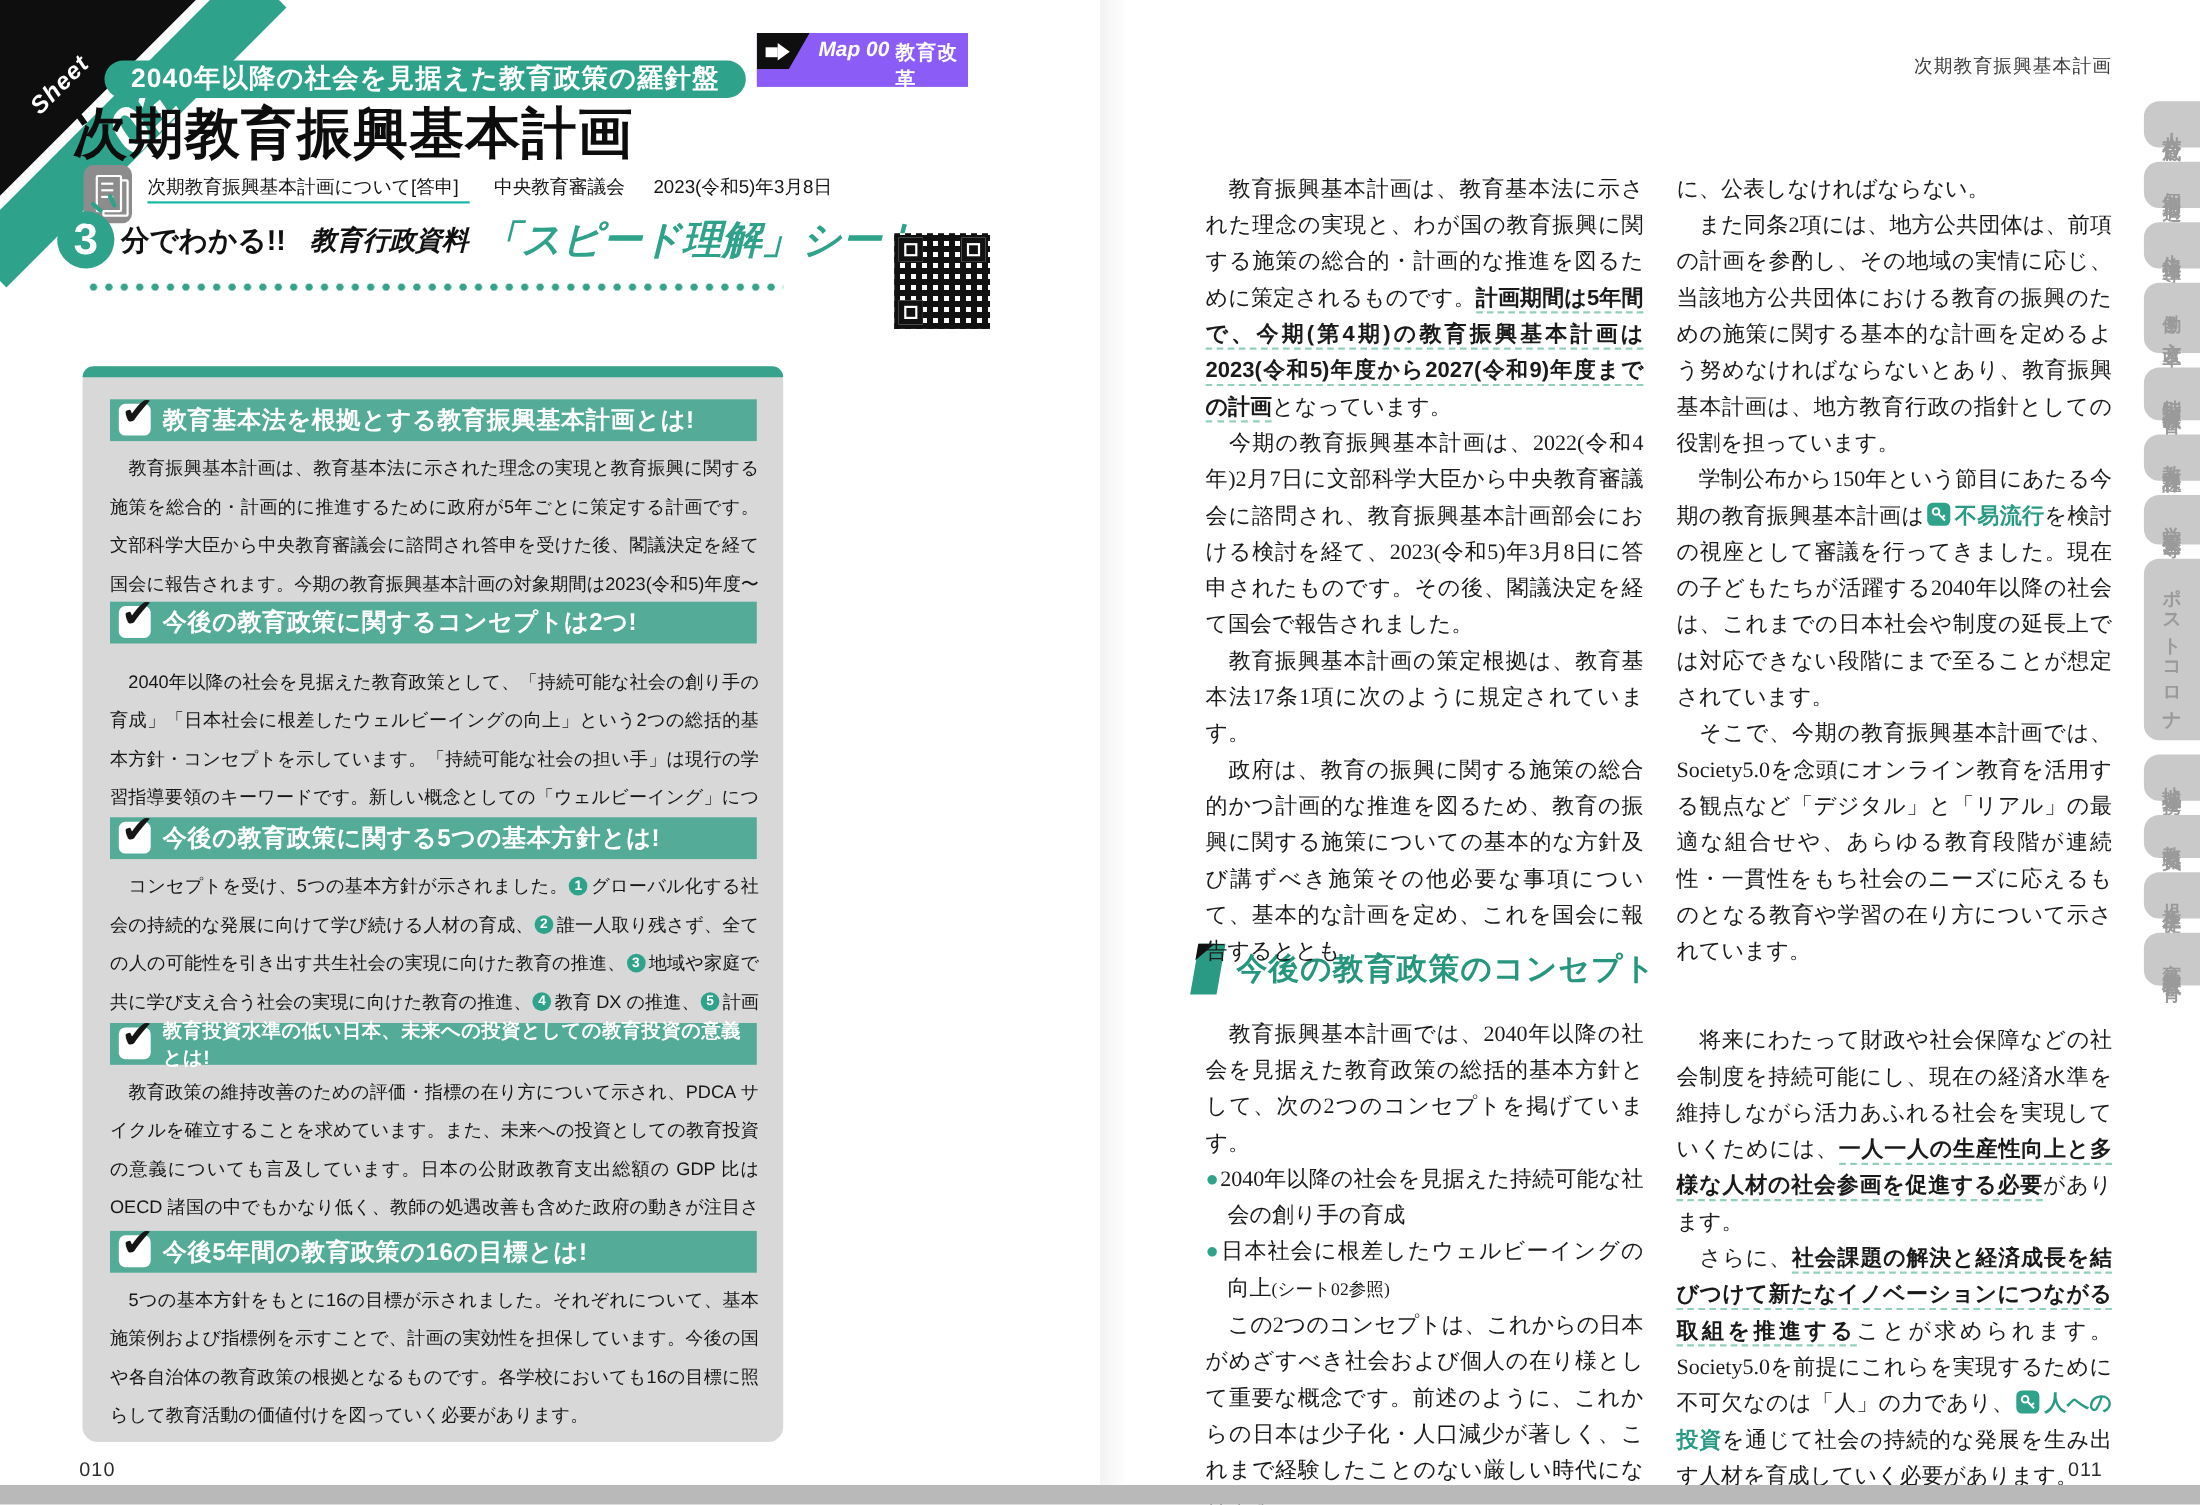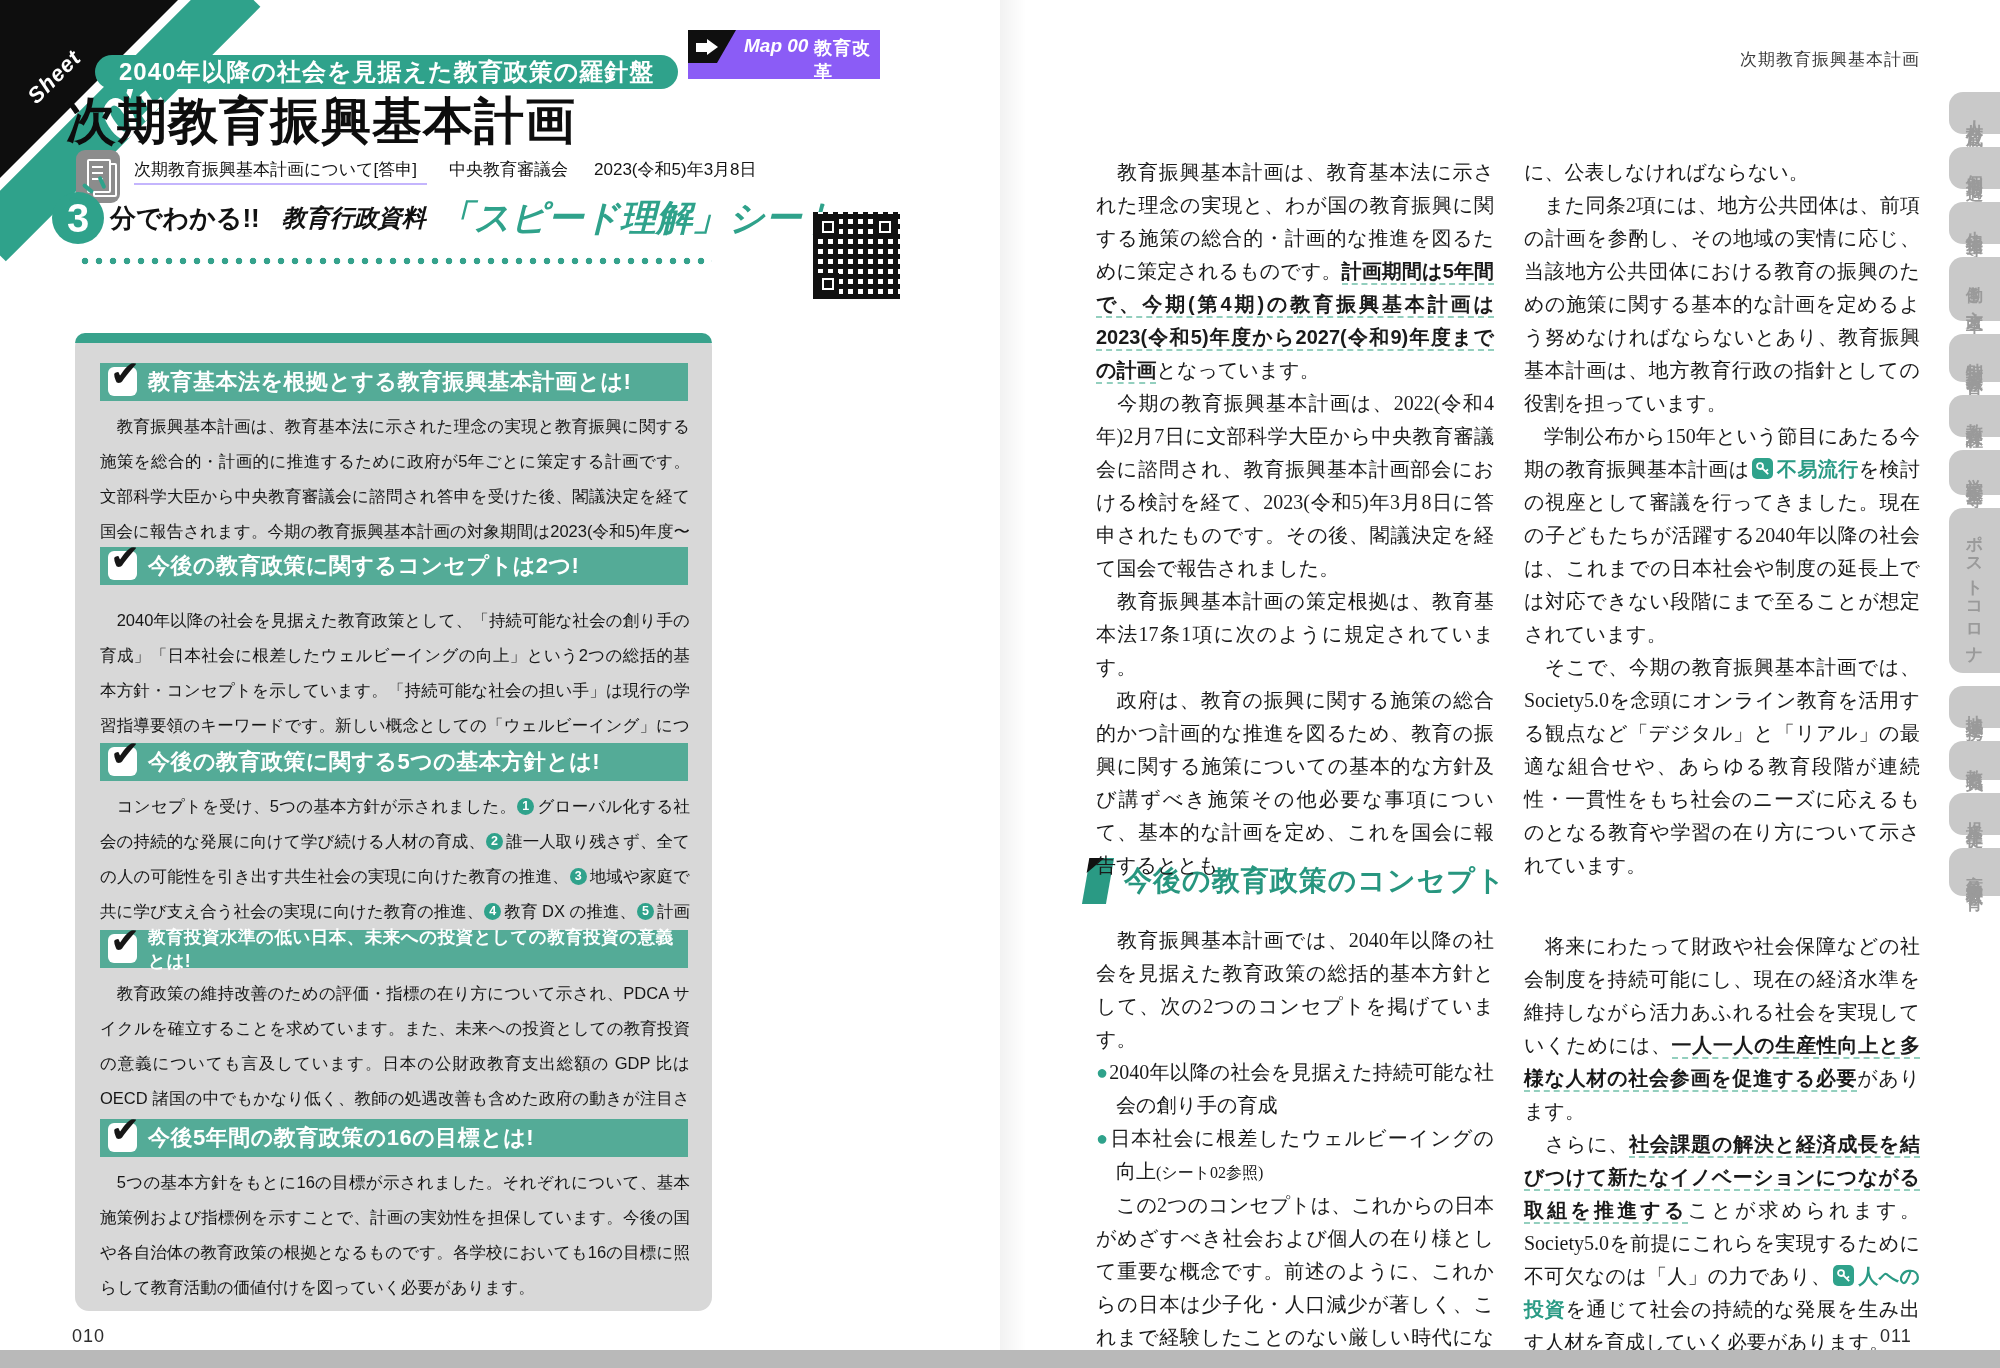--- a/index.html
+++ b/index.html
@@ -19,21 +19,21 @@
   .pill::after{content:'';position:absolute;left:40px;bottom:-10px;width:0;height:0;
         border-top:13px solid #2fa28b;border-right:16px solid transparent;}
   .big-title{position:absolute;left:66px;top:88px;font-size:50px;font-weight:900;color:#0d0d0d;letter-spacing:1px;}
 
   .doc-icon{position:absolute;left:76px;top:150px;width:44px;height:53px;background:#8c8c8c;border-radius:9px;}
   .doc-sheet{position:absolute;left:11px;top:9px;width:20px;height:30px;background:#8c8c8c;border:2px solid #fff;border-radius:2px;}
   .doc-sheet::before{content:'';position:absolute;left:3px;top:5px;width:11px;height:2px;background:#fff;box-shadow:0 6px 0 #fff,0 12px 0 #fff;}
   .doc-sheet2{position:absolute;left:17px;top:13px;width:20px;height:30px;background:#8c8c8c;border:2px solid #fff;border-radius:2px;}
 
   .source{position:absolute;left:134px;top:158px;font-size:17px;color:#141414;white-space:nowrap;}
-  .src-doc{border-bottom:2px solid #c4b5fd;padding-bottom:4px;padding-right:10px;}
+  .src-doc{border-bottom:2px solid #14b8a6;padding-bottom:4px;padding-right:10px;}
   .src-org{margin-left:22px;}
   .src-date{margin-left:26px;}
 
   .tagline{position:absolute;left:52px;top:192px;display:flex;align-items:center;white-space:nowrap;}
   .tl-circle{width:52px;height:52px;border-radius:50%;background:#2fa28b;color:#fff;font-size:40px;font-weight:900;
              display:flex;align-items:center;justify-content:center;}
   .tl-suffix{font-size:26px;font-weight:900;color:#111;margin-left:6px;}
   .tl-cat{font-size:24px;font-weight:900;font-style:italic;color:#111;margin-left:22px;}
   .tl-series{font-size:36px;font-weight:900;font-style:italic;color:#2fa28b;margin-left:12px;}
   .tick{position:absolute;width:4px;height:13px;background:#2fa28b;border-radius:2px;}

